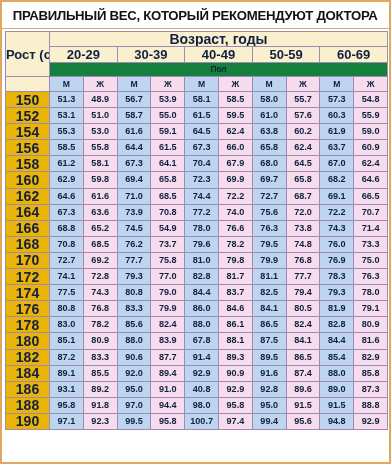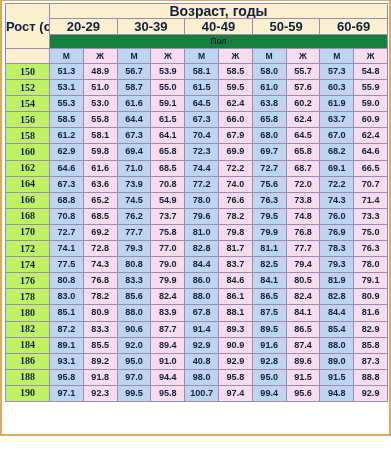--- a/index.html
+++ b/index.html
@@ -102,41 +102,43 @@
   }
   .corner {
     background: #faf0cf;
     font-size: 13px;
     color: #15223c;
     width: 43px;
   }
 
   
   td.h-cell {
-    background: #bef264;
+    background: #eab308;
     height: 15.1px;
-    font-size: 10px;
-    font-family: Liberation Serif, serif;
+    font-size: 14px;
   }
   td.m-cell {
     background: #bed5ef;
     height: 15.1px;
     font-size: 9.1px;
   }
   td.f-cell {
     background: #f6dced;
     height: 15.1px;
     font-size: 9.1px;
   }
 </style>
 </head>
 <body>
 
 <div id="page">
 
+  <div class="title-bar">
+    <div class="title-text">ПРАВИЛЬНЫЙ ВЕС, КОТОРЫЙ РЕКОМЕНДУЮТ ДОКТОРА</div>
+  </div>
 
   <div class="table-frame">
     <table class="wt">
       <thead>
         <tr>
           <th class="corner" rowspan="3">Рост (см)</th>
           <th class="hdr-age" colspan="10">Возраст, годы</th>
         </tr>
         <tr>
           <th class="hdr-group" colspan="2">20-29</th>

